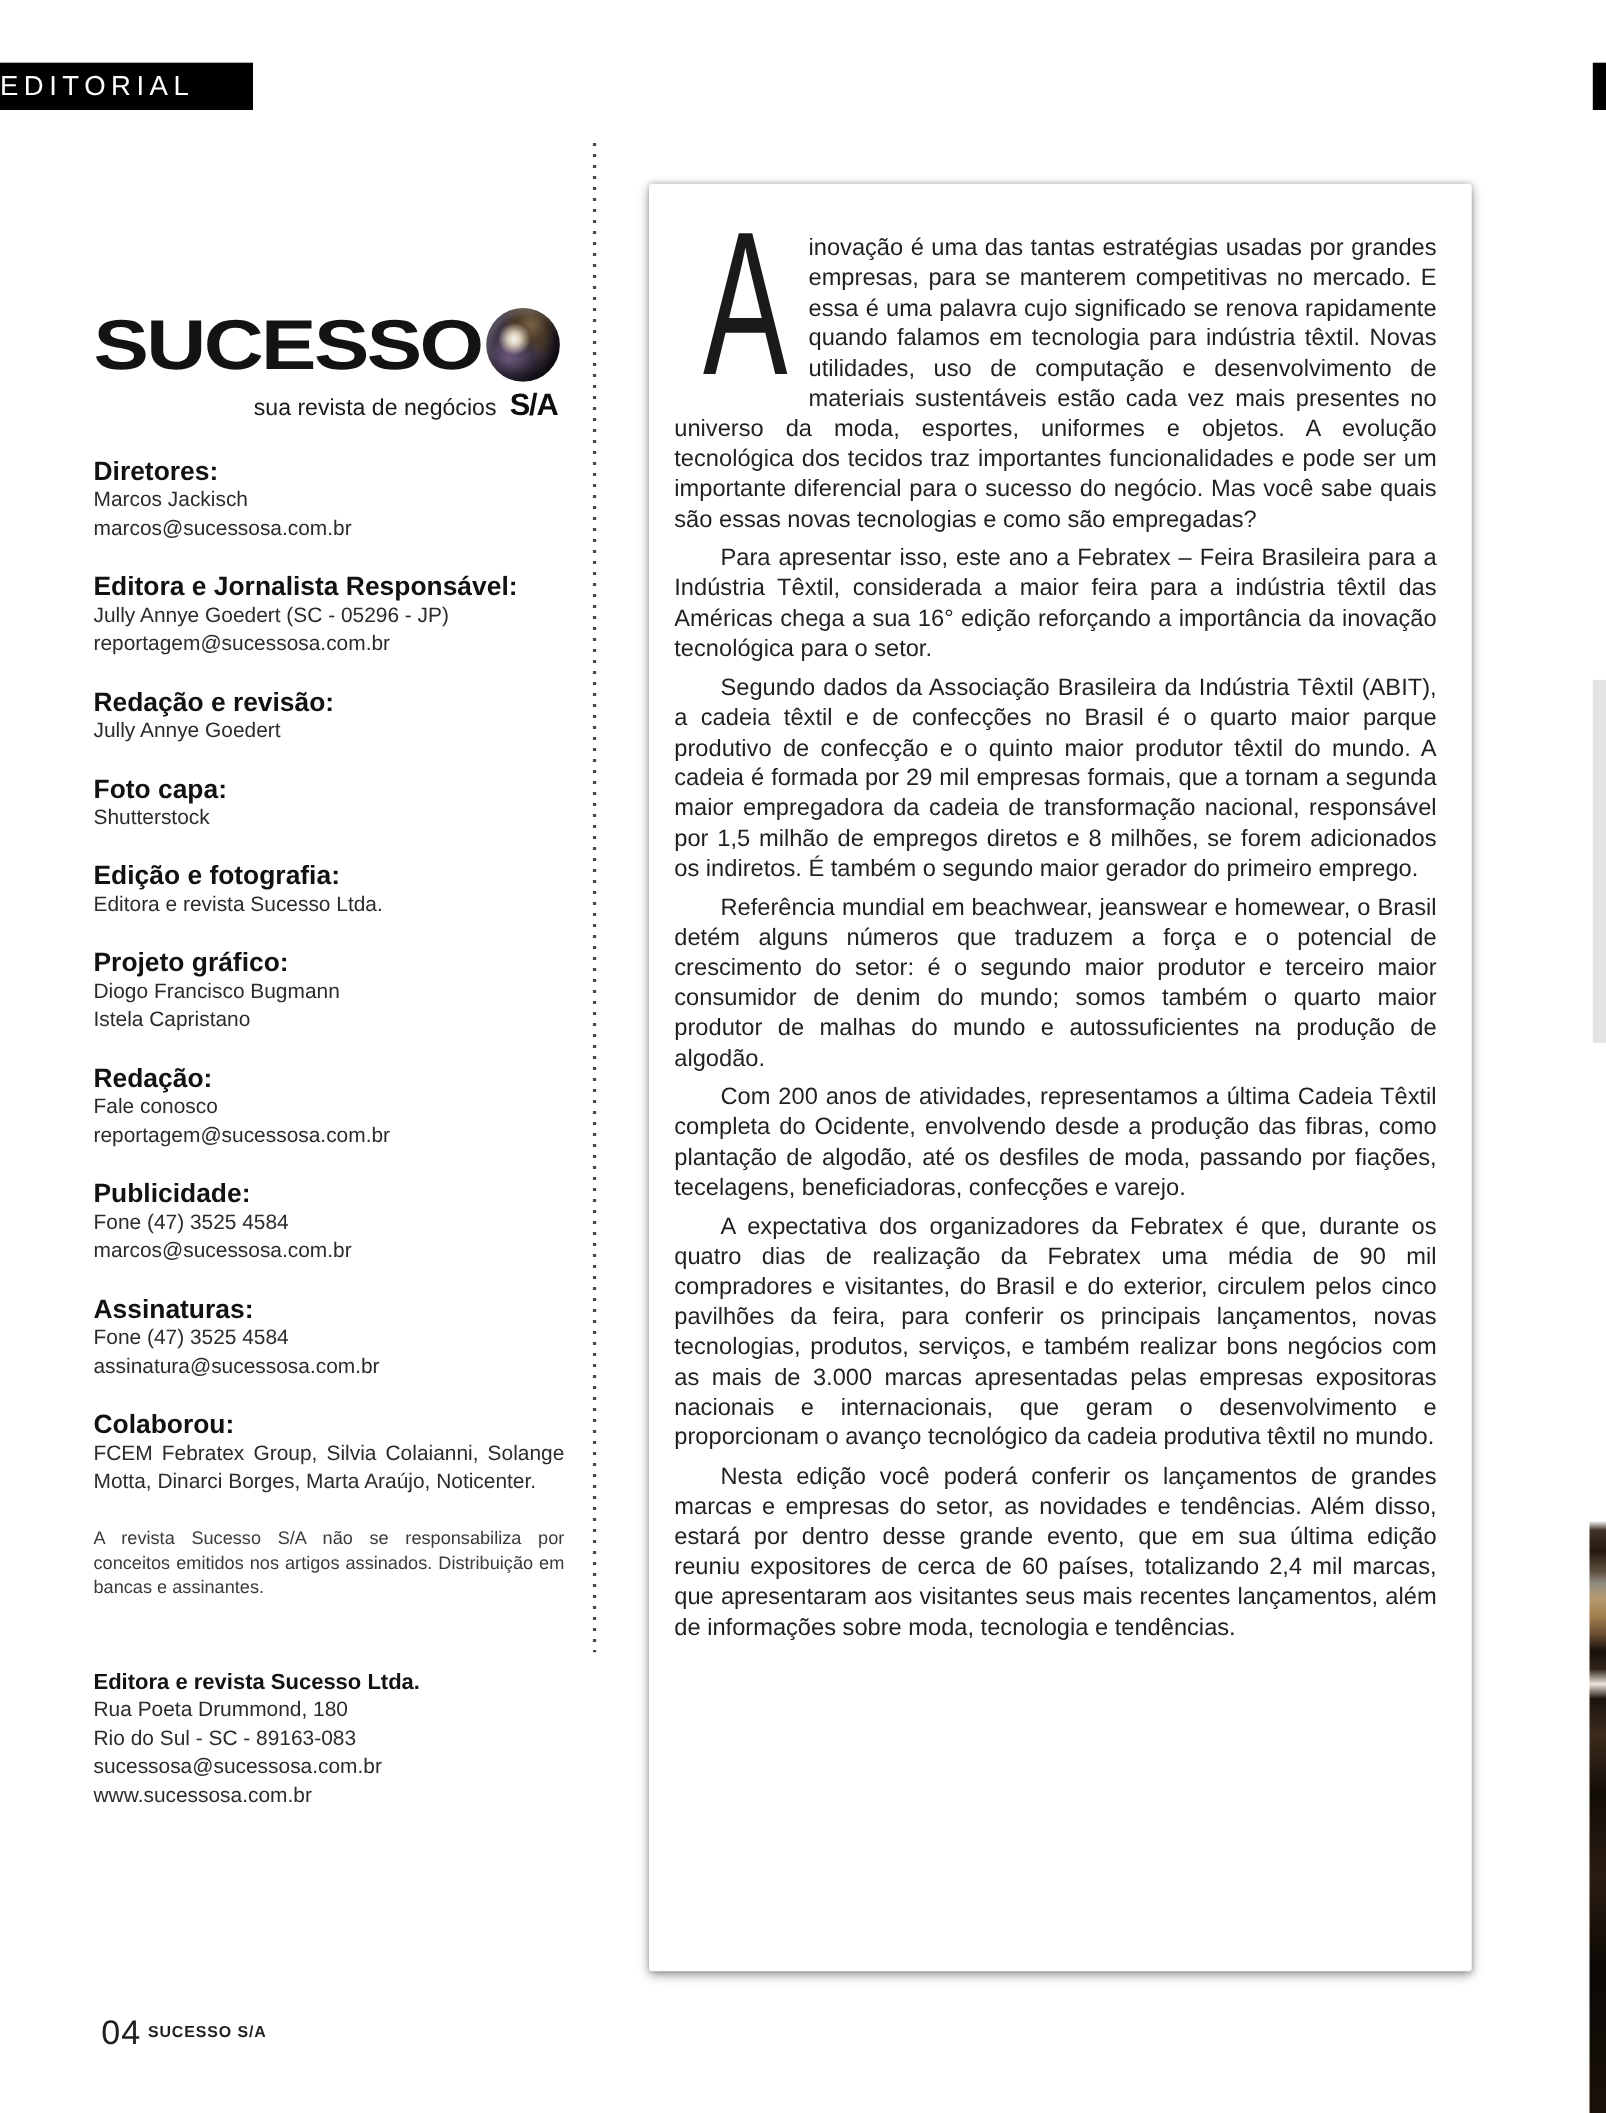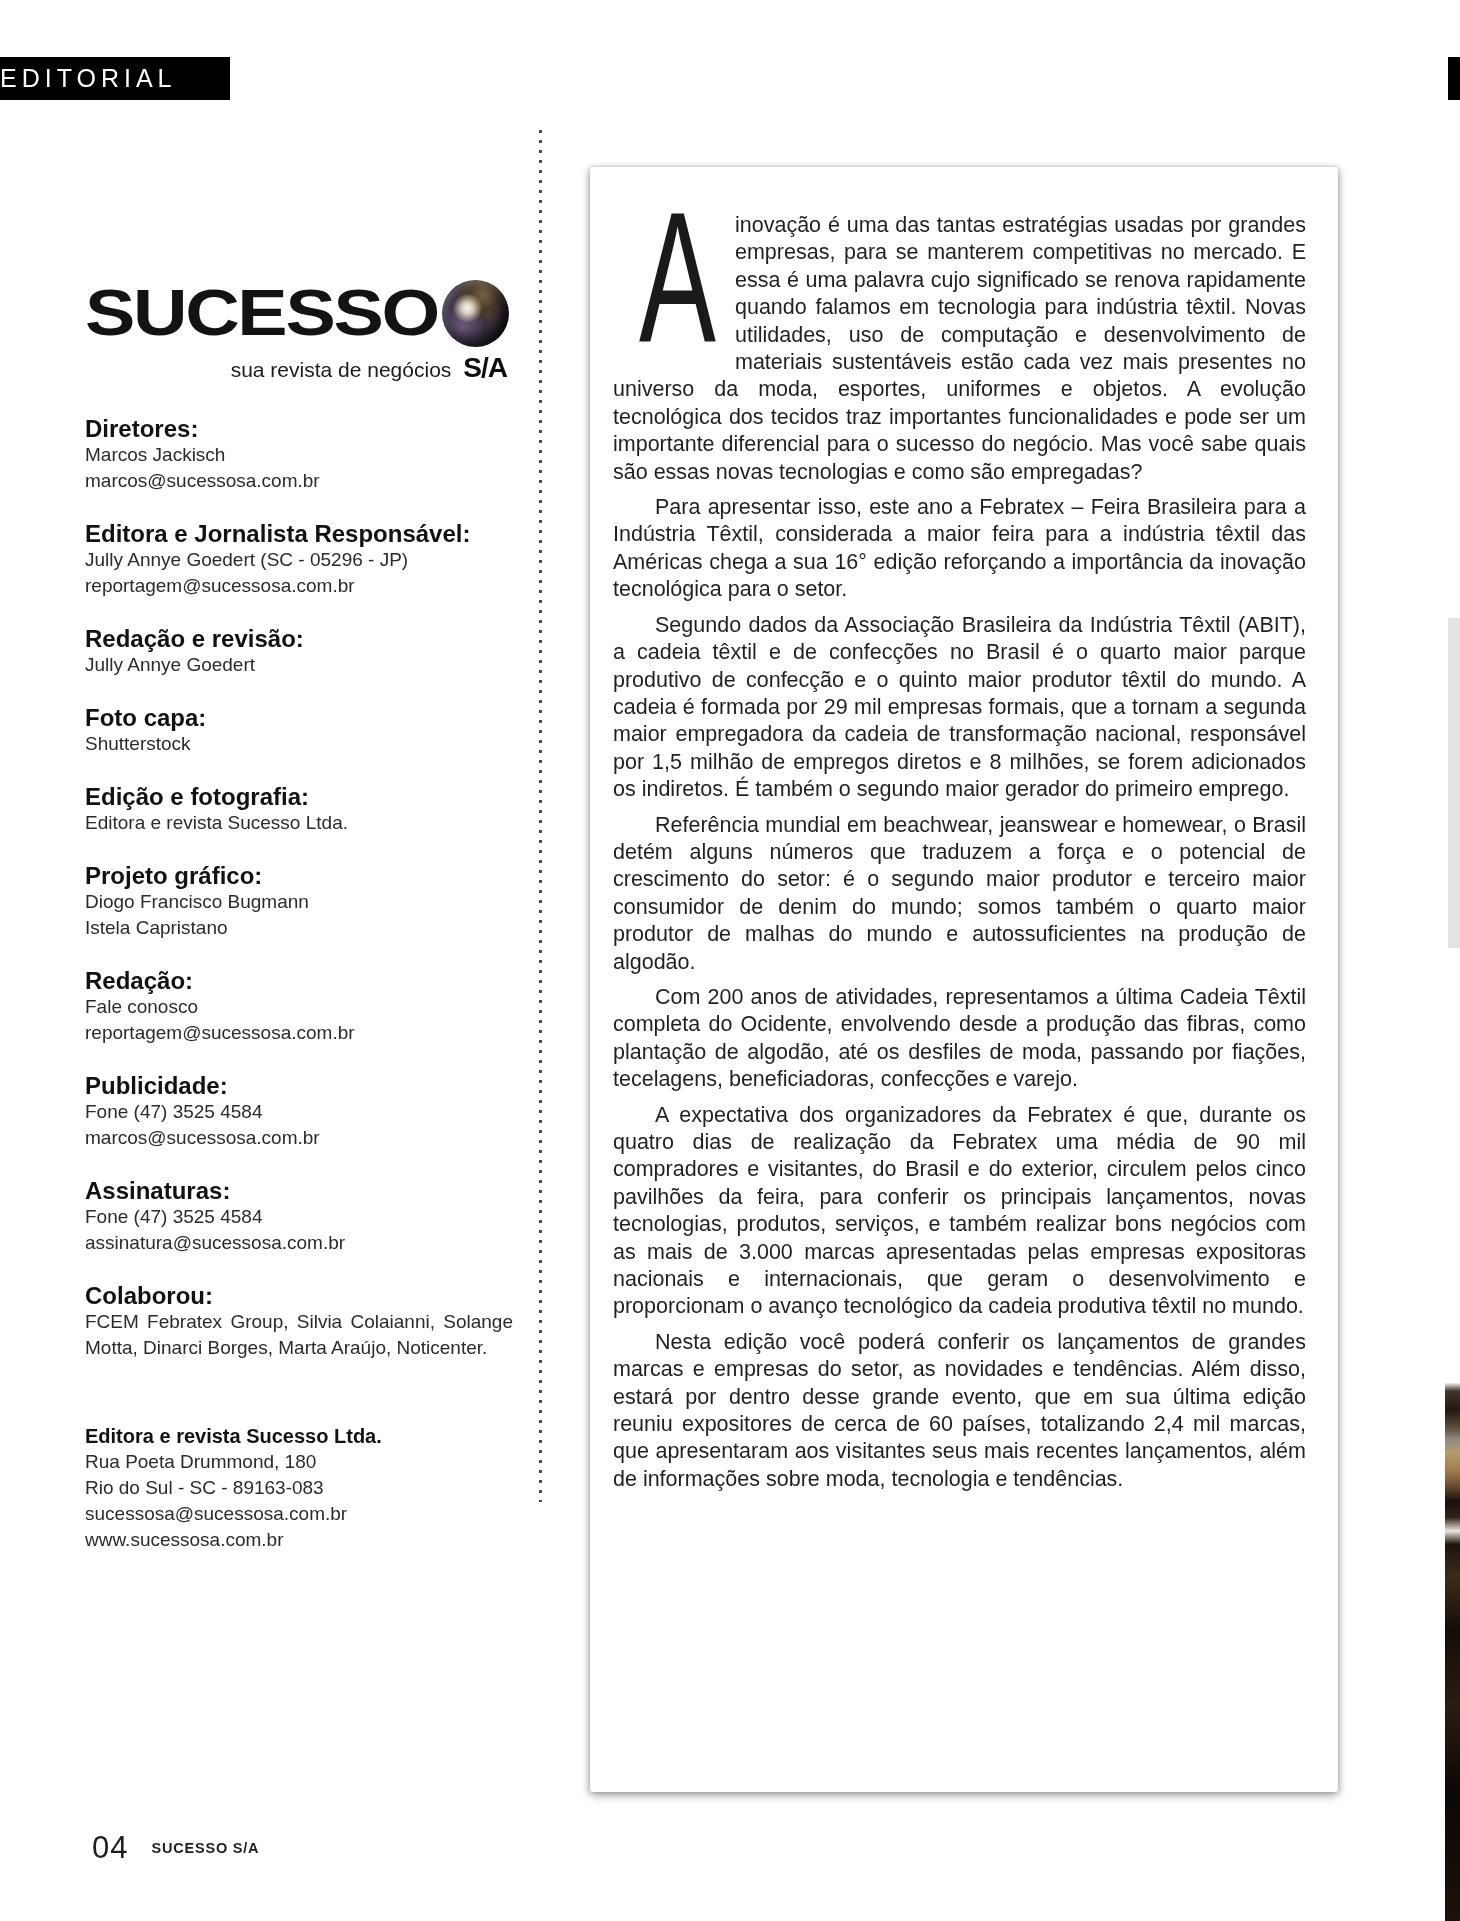--- a/index.html
+++ b/index.html
@@ -71,21 +71,21 @@
   }
   .body-text p.first{text-indent:0;}
   .dropcap-box{float:left;width:80px;height:138px;margin:4px 16px 0 26px;position:relative;}
   .dropcap-box span{
     position:absolute;left:0;top:-32px;font-size:186px;line-height:186px;font-weight:400;color:#1b191a;
     transform:scaleX(.62);transform-origin:left top;
   }
   
   .footer{position:absolute;left:92px;top:1830px;display:flex;align-items:center;}
   .page-num{font-size:31px;font-weight:400;color:#1f1f1f;letter-spacing:1px;}
-  .footer-mag{font-size:14.5px;font-weight:bold;color:#1f1f1f;letter-spacing:.8px;margin-left:23px;}
+  .footer-mag{font-size:14.5px;font-weight:bold;color:#1f1f1f;letter-spacing:.8px;margin-left:6px;}
 </style>
 </head>
 <body>
 
 <div class="canvas">
 
   <div class="editorial-tab">
     <span>EDITORIAL</span>
   </div>
 
@@ -173,20 +173,21 @@
           </div>
         </div>
 
         <div class="mast-section">
           <div class="mast-label">Colaborou:</div>
           <div class="mast-lines">
             <div>FCEM Febratex Group, Silvia Colaianni, Solange Motta, Dinarci Borges, Marta Araújo, Noticenter.</div>
           </div>
         </div>
       </div>
+    <div class="disclaimer">A revista Sucesso S/A não se responsabiliza por conceitos emitidos nos artigos assinados. Distribuição em bancas e assinantes.</div>
     <div class="mast-section address">
       <div class="mast-label">Editora e revista Sucesso Ltda.</div>
       <div class="mast-lines">
           <div>Rua Poeta Drummond, 180</div>
           <div>Rio do Sul - SC - 89163-083</div>
           <div>sucessosa@sucessosa.com.br</div>
           <div>www.sucessosa.com.br</div>
         </div>
     </div>
   </div>

